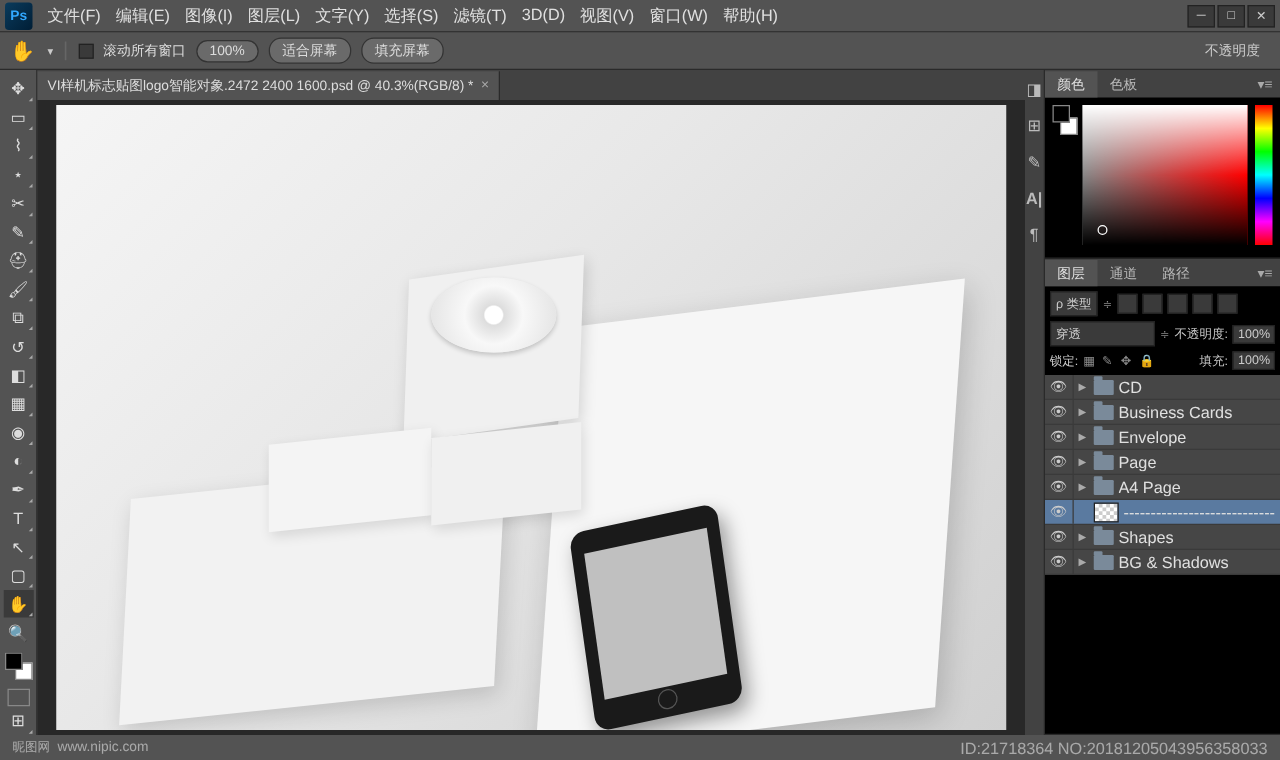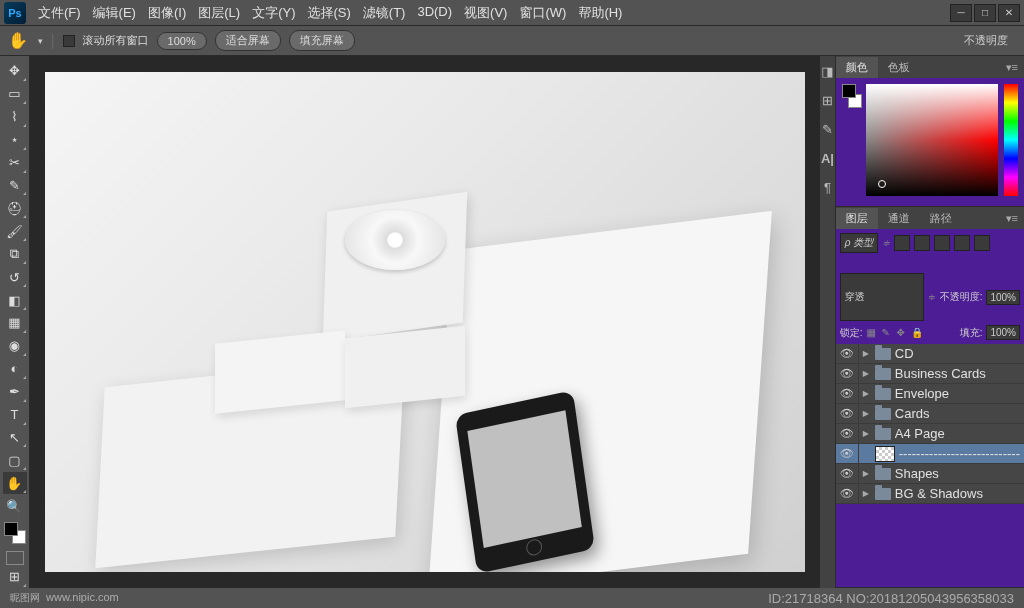--- a/index.html
+++ b/index.html
@@ -54,41 +54,41 @@
 .phone::after { content: ""; position: absolute; top: 18px; left: 10px; right: 10px; bottom: 24px; background: #c0c0c0; }
 .phone::before { content: ""; position: absolute; bottom: 6px; left: 50%; transform: translateX(-50%); width: 14px; height: 14px; border: 1px solid #555; border-radius: 50%; }
 
 
 .right-side { width: 204px; background: #535353; display: flex; }
 .vert-strip { width: 24px; background: #424242; border-right: 1px solid #2a2a2a; display: flex; flex-direction: column; align-items: center; padding-top: 8px; gap: 14px; }
 .vstrip-icon { color: #bbb; font-size: 13px; cursor: pointer; }
 .panels { flex: 1; display: flex; flex-direction: column; }
 
 
-.panel { background: #4c1d95; border-bottom: 1px solid #2a2a2a; }
+.panel { background: #000000; border-bottom: 1px solid #2a2a2a; }
 .panel-tabs { display: flex; background: #424242; height: 22px; align-items: center; }
 .ptab { color: #bbb; font-size: 11px; padding: 3px 10px; cursor: pointer; }
 .ptab.active { background: #535353; color: #e0e0e0; }
 .panel-menu { margin-left: auto; color: #aaa; padding: 0 6px; font-size: 11px; cursor: pointer; }
 .color-body { padding: 6px; display: flex; gap: 6px; height: 128px; }
 .color-sw { width: 18px; height: 30px; position: relative; }
 .color-fg2 { position: absolute; top: 0; left: 0; width: 14px; height: 14px; background: #000; border: 1px solid #888; }
 .color-bg2 { position: absolute; top: 10px; left: 6px; width: 14px; height: 14px; background: #fff; border: 1px solid #888; }
 .color-field { flex: 1; height: 112px; background: linear-gradient(to bottom, rgba(255,255,255,1), rgba(255,255,255,0) 50%, rgba(0,0,0,0) 50%, rgba(0,0,0,1)), linear-gradient(to right, #888, #ff0000); position: relative; }
 .color-circle { position: absolute; bottom: 8px; left: 12px; width: 8px; height: 8px; border: 1px solid #fff; border-radius: 50%; }
 .hue-strip { width: 14px; height: 112px; background: linear-gradient(to bottom, #ff0000, #ffff00, #00ff00, #00ffff, #0000ff, #ff00ff, #ff0000); }
 
 
 .layers-body { padding: 4px 4px 0 4px; font-size: 11px; color: #ccc; }
-.layer-row1 { display: flex; align-items: center; gap: 4px; margin-bottom: 20px; font-style: italic; }
+.layer-row1 { display: flex; align-items: center; gap: 4px; margin-bottom: 4px; }
 .layer-filter { background: #3a3a3a; border: 1px solid #222; padding: 2px 4px; font-size: 10px; color: #ccc; flex: 0 0 auto; }
 .filter-icons { display: flex; gap: 4px; }
 .ficon { width: 16px; height: 16px; background: #3a3a3a; border: 1px solid #222; }
 .layer-row2 { display: flex; align-items: center; gap: 4px; margin-bottom: 4px; }
-.blend-sel { background: #3a3a3a; border: 1px solid #222; padding: 16px 4px; font-size: 10px; color: #ccc; flex: 1; }
+.blend-sel { background: #3a3a3a; border: 1px solid #222; padding: 2px 4px; font-size: 10px; color: #ccc; flex: 1; }
 .opacity-lbl { font-size: 10px; }
 .opacity-val { background: #3a3a3a; border: 1px solid #222; padding: 1px 3px; font-size: 10px; }
 .layer-row3 { display: flex; align-items: center; gap: 4px; margin-bottom: 4px; font-size: 10px; justify-content: flex-end; }
 .lock-icons { display: flex; gap: 3px; }
 .licon { width: 12px; height: 12px; color: #888; font-size: 10px; }
 .fill-lbl { margin-left: auto; }
 
 .layer-list { background: #464646; }
 .layer { display: flex; align-items: center; height: 20px; padding: 0 4px; gap: 4px; border-bottom: 1px solid #3a3a3a; cursor: pointer; }
 .layer.selected { background: #5a7aa0; }
@@ -167,20 +167,26 @@
     <div class="tool">🔍</div>
     <div class="color-swatch">
       <div class="bg-color"></div>
       <div class="fg-color"></div>
     </div>
     <div class="quick-mask"></div>
     <div class="tool">⊞<span class="corner"></span></div>
   </div>
 
   <div class="doc-area">
+    <div class="tab-bar">
+      <div class="doc-tab">
+        <span>VI样机标志贴图logo智能对象.2472 2400 1600.psd @ 40.3%(RGB/8) *</span>
+        <span class="tab-close">×</span>
+      </div>
+    </div>
     <div class="canvas-wrap">
       <div class="canvas">
         <div class="mockup a4page"></div>
         <div class="mockup cd-case"></div>
         <div class="mockup cd-disc"></div>
         <div class="mockup envelope"></div>
         <div class="mockup bcard1"></div>
         <div class="mockup bcard2"></div>
         <div class="mockup phone"></div>
       </div>
@@ -272,21 +278,21 @@
               <span style="width: 1px; height: 100%; background: rgb(58, 58, 58);"></span>
               <span class="layer-arrow">▶</span>
               <div class="folder-icon"></div>
               <span class="layer-name">Envelope</span>
             </div>
             <div class="layer">
               <span class="eye">👁</span>
               <span style="width: 1px; height: 100%; background: rgb(58, 58, 58);"></span>
               <span class="layer-arrow">▶</span>
               <div class="folder-icon"></div>
-              <span class="layer-name">Cards</span>
+              <span class="layer-name">Page</span>
             </div>
             <div class="layer">
               <span class="eye">👁</span>
               <span style="width: 1px; height: 100%; background: rgb(58, 58, 58);"></span>
               <span class="layer-arrow">▶</span>
               <div class="folder-icon"></div>
               <span class="layer-name">A4 Page</span>
             </div>
             <div class="layer selected">
               <span class="eye">👁</span>

